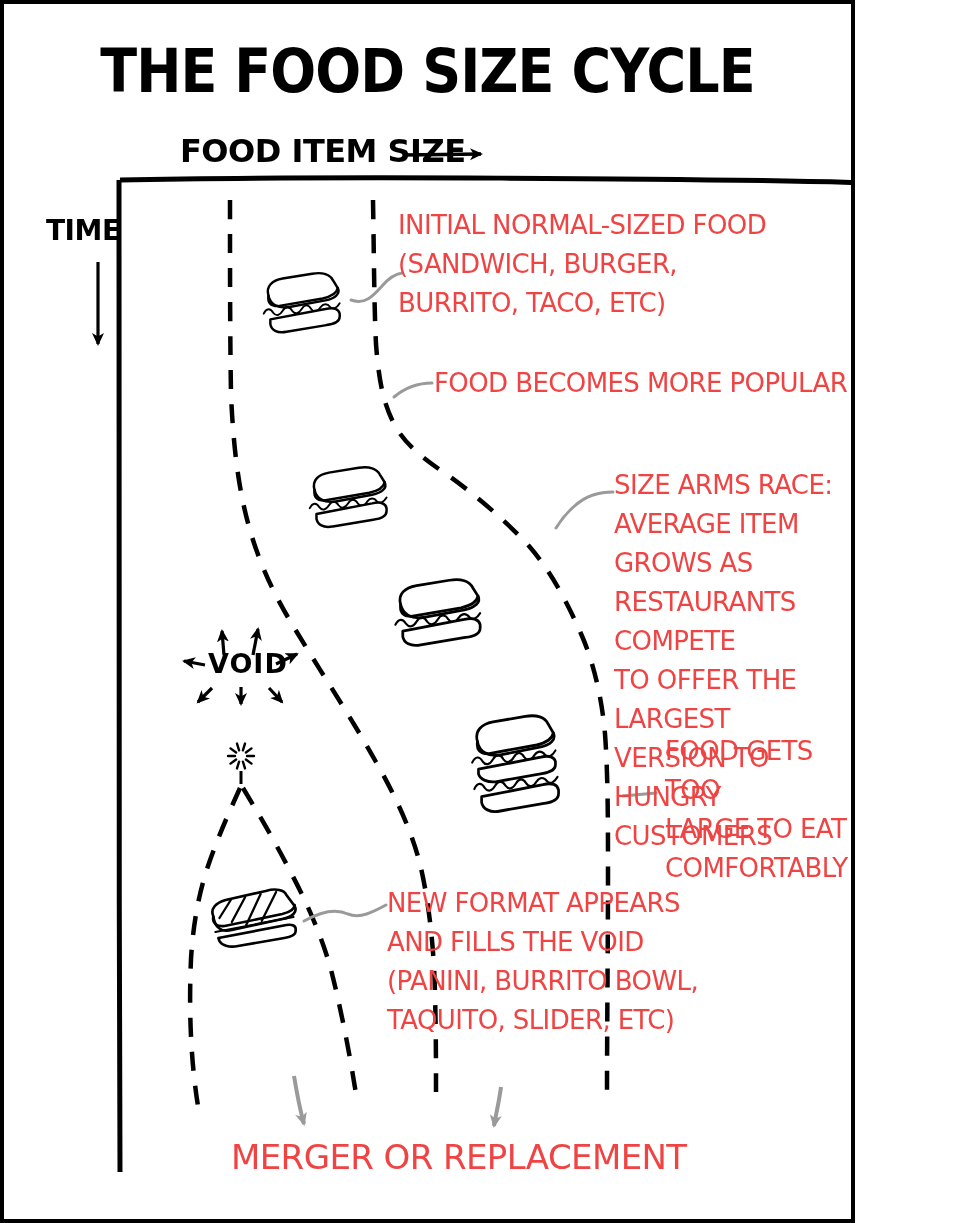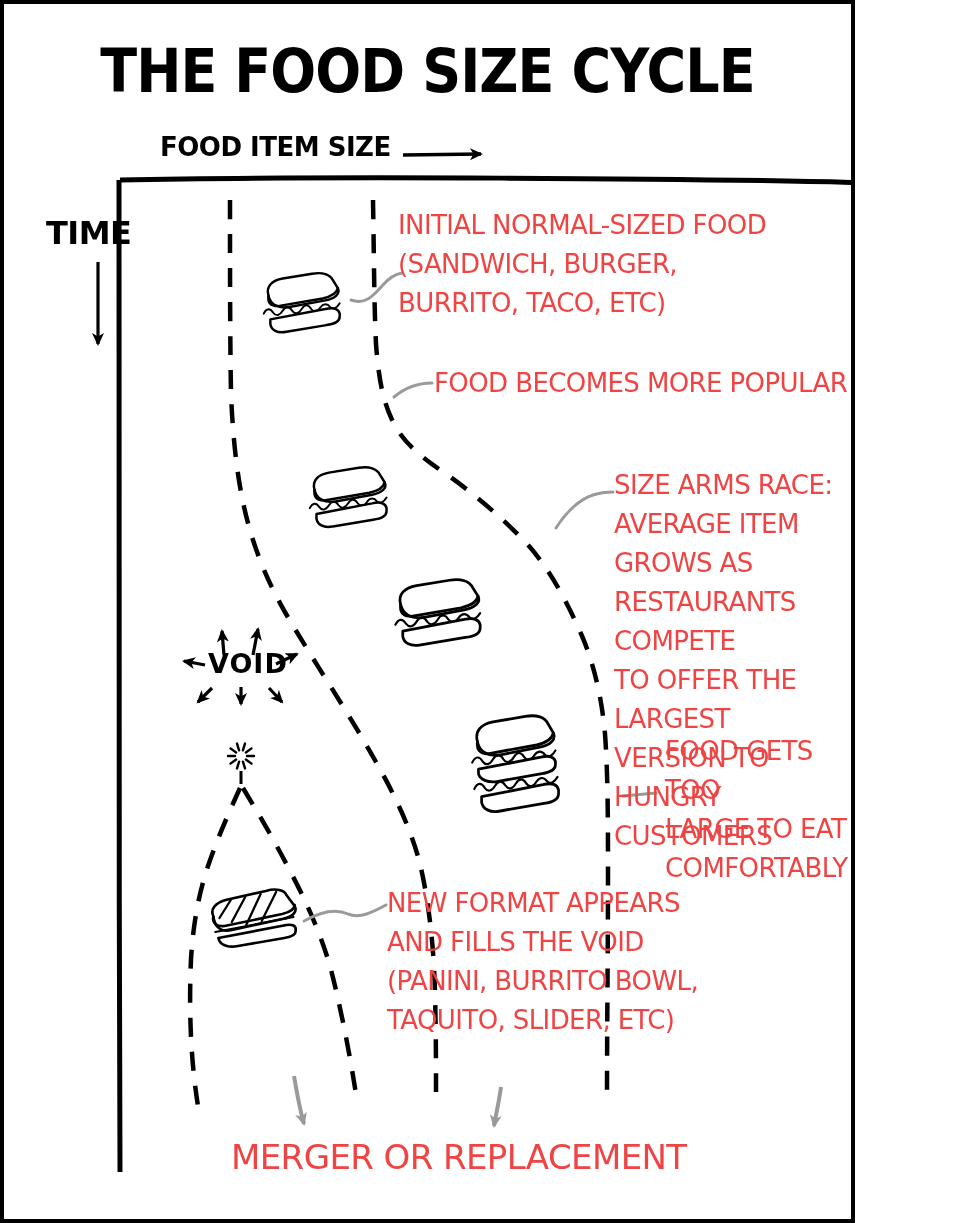--- a/index.html
+++ b/index.html
@@ -24,22 +24,22 @@
     font-weight:bold;
     font-family:"DejaVu Sans",sans-serif;
   }
   #title{
     left:0;right:0;top:32px;
     text-align:center;
     font-size:60px;line-height:70px;
     letter-spacing:-1px;
     transform:scaleX(0.9);
   }
-  #xlabel{left:156px;top:128px;font-size:26px;letter-spacing:-0.5px;}
-  #ylabel{left:42px;top:210px;font-size:32px;letter-spacing:-0.5px;}
+  #xlabel{left:176px;top:128px;font-size:32px;letter-spacing:-0.5px;}
+  #ylabel{left:42px;top:210px;font-size:28px;letter-spacing:-0.5px;}
   #void-label{left:204px;top:644px;font-size:27px;letter-spacing:1px;}
   #ann-initial{left:394px;top:202px;}
   #ann-popular{left:430px;top:360px;}
   #ann-arms{left:610px;top:462px;}
   #ann-large{left:661px;top:728px;}
   #ann-new{left:383px;top:880px;}
   #ann-merger{left:227px;top:1134px;font-size:34px;}
 </style>
 </head>
 <body>

